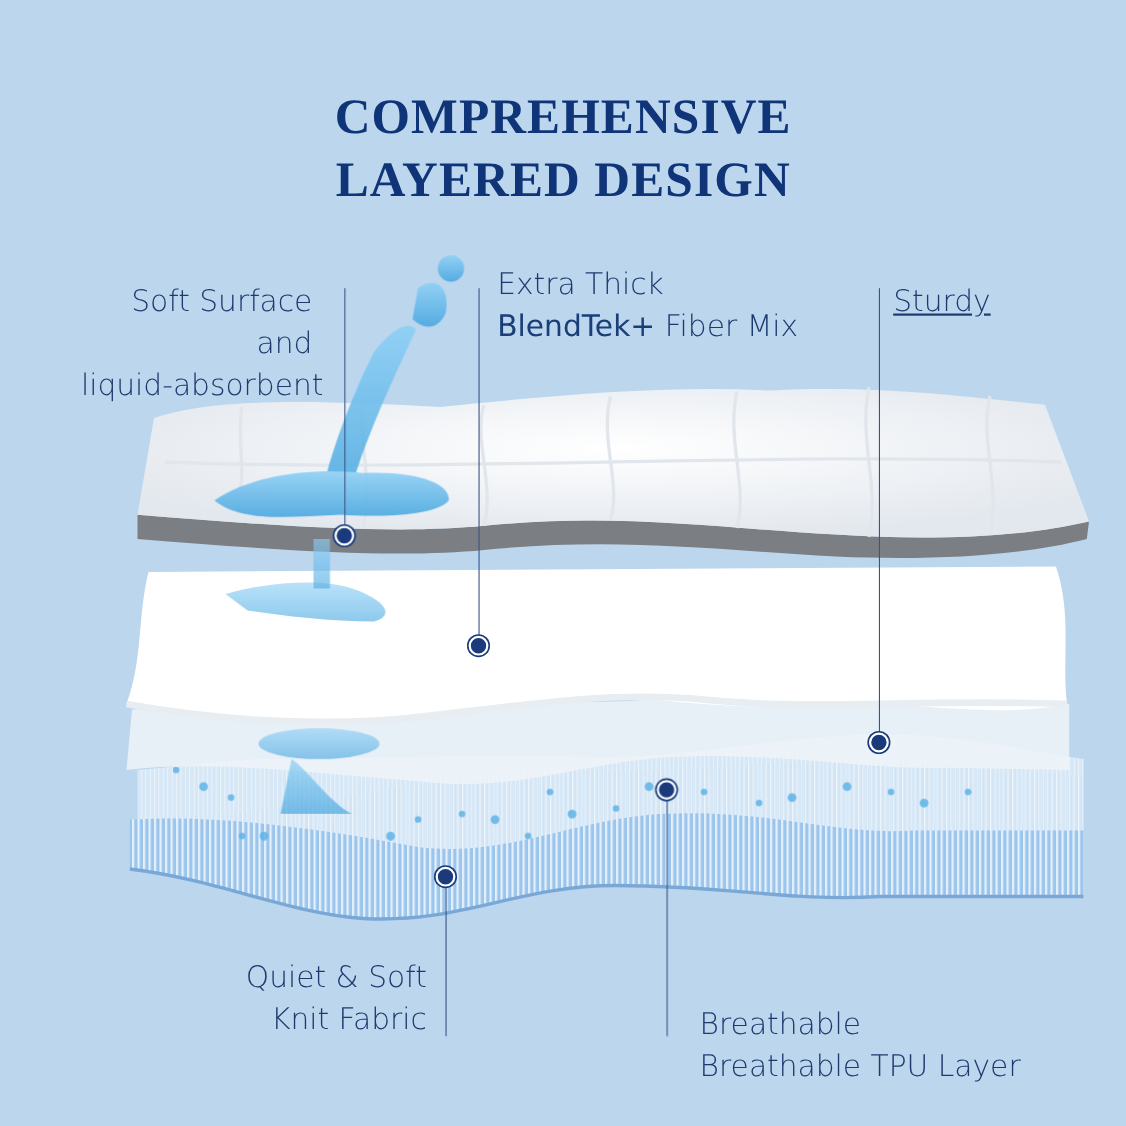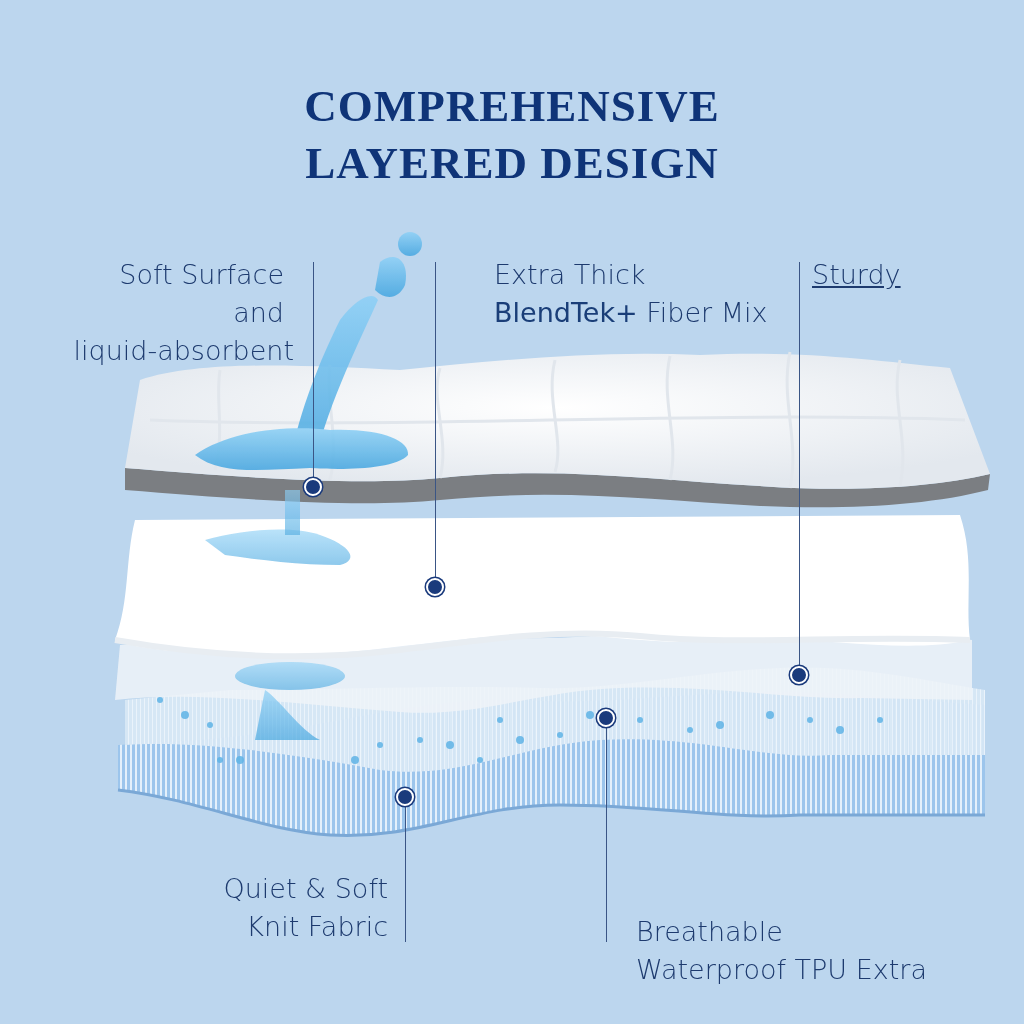--- a/index.html
+++ b/index.html
@@ -123,30 +123,30 @@
 <div class="dot" style="left:799px; top:675px;"></div>
 <div class="dot" style="left:405px; top:797px;"></div>
 <div class="dot" style="left:606px; top:718px;"></div>
 
 <div class="label right" style="right:740px; top:256px; width:300px;">
   <div>Soft Surface</div>
   <div>and</div>
   <div style="margin-right:-10px;">liquid-absorbent</div>
 </div>
 
-<div class="label" style="left:452px; top:256px;margin-left:42px;">
+<div class="label" style="left:452px; top:240px;">
   <div>Extra Thick</div>
   <div><b>BlendTek+</b><span> Fiber Mix</span></div>
 </div>
 
 <div class="label" style="left:812px; top:256px;text-decoration:underline;">
   <div>Sturdy</div>
 </div>
 
 <div class="label right" style="right:636px; top:870px; width:260px;">
   <div>Quiet &amp; Soft</div>
   <div>Knit Fabric</div>
 </div>
 
 <div class="label" style="left:636px; top:880px;margin-top:33px;">
   <div>Breathable</div>
-  <div>Waterproof TPU Extra</div>
+  <div>Breathable TPU Layer</div>
 </div>
 
 </body></html>

